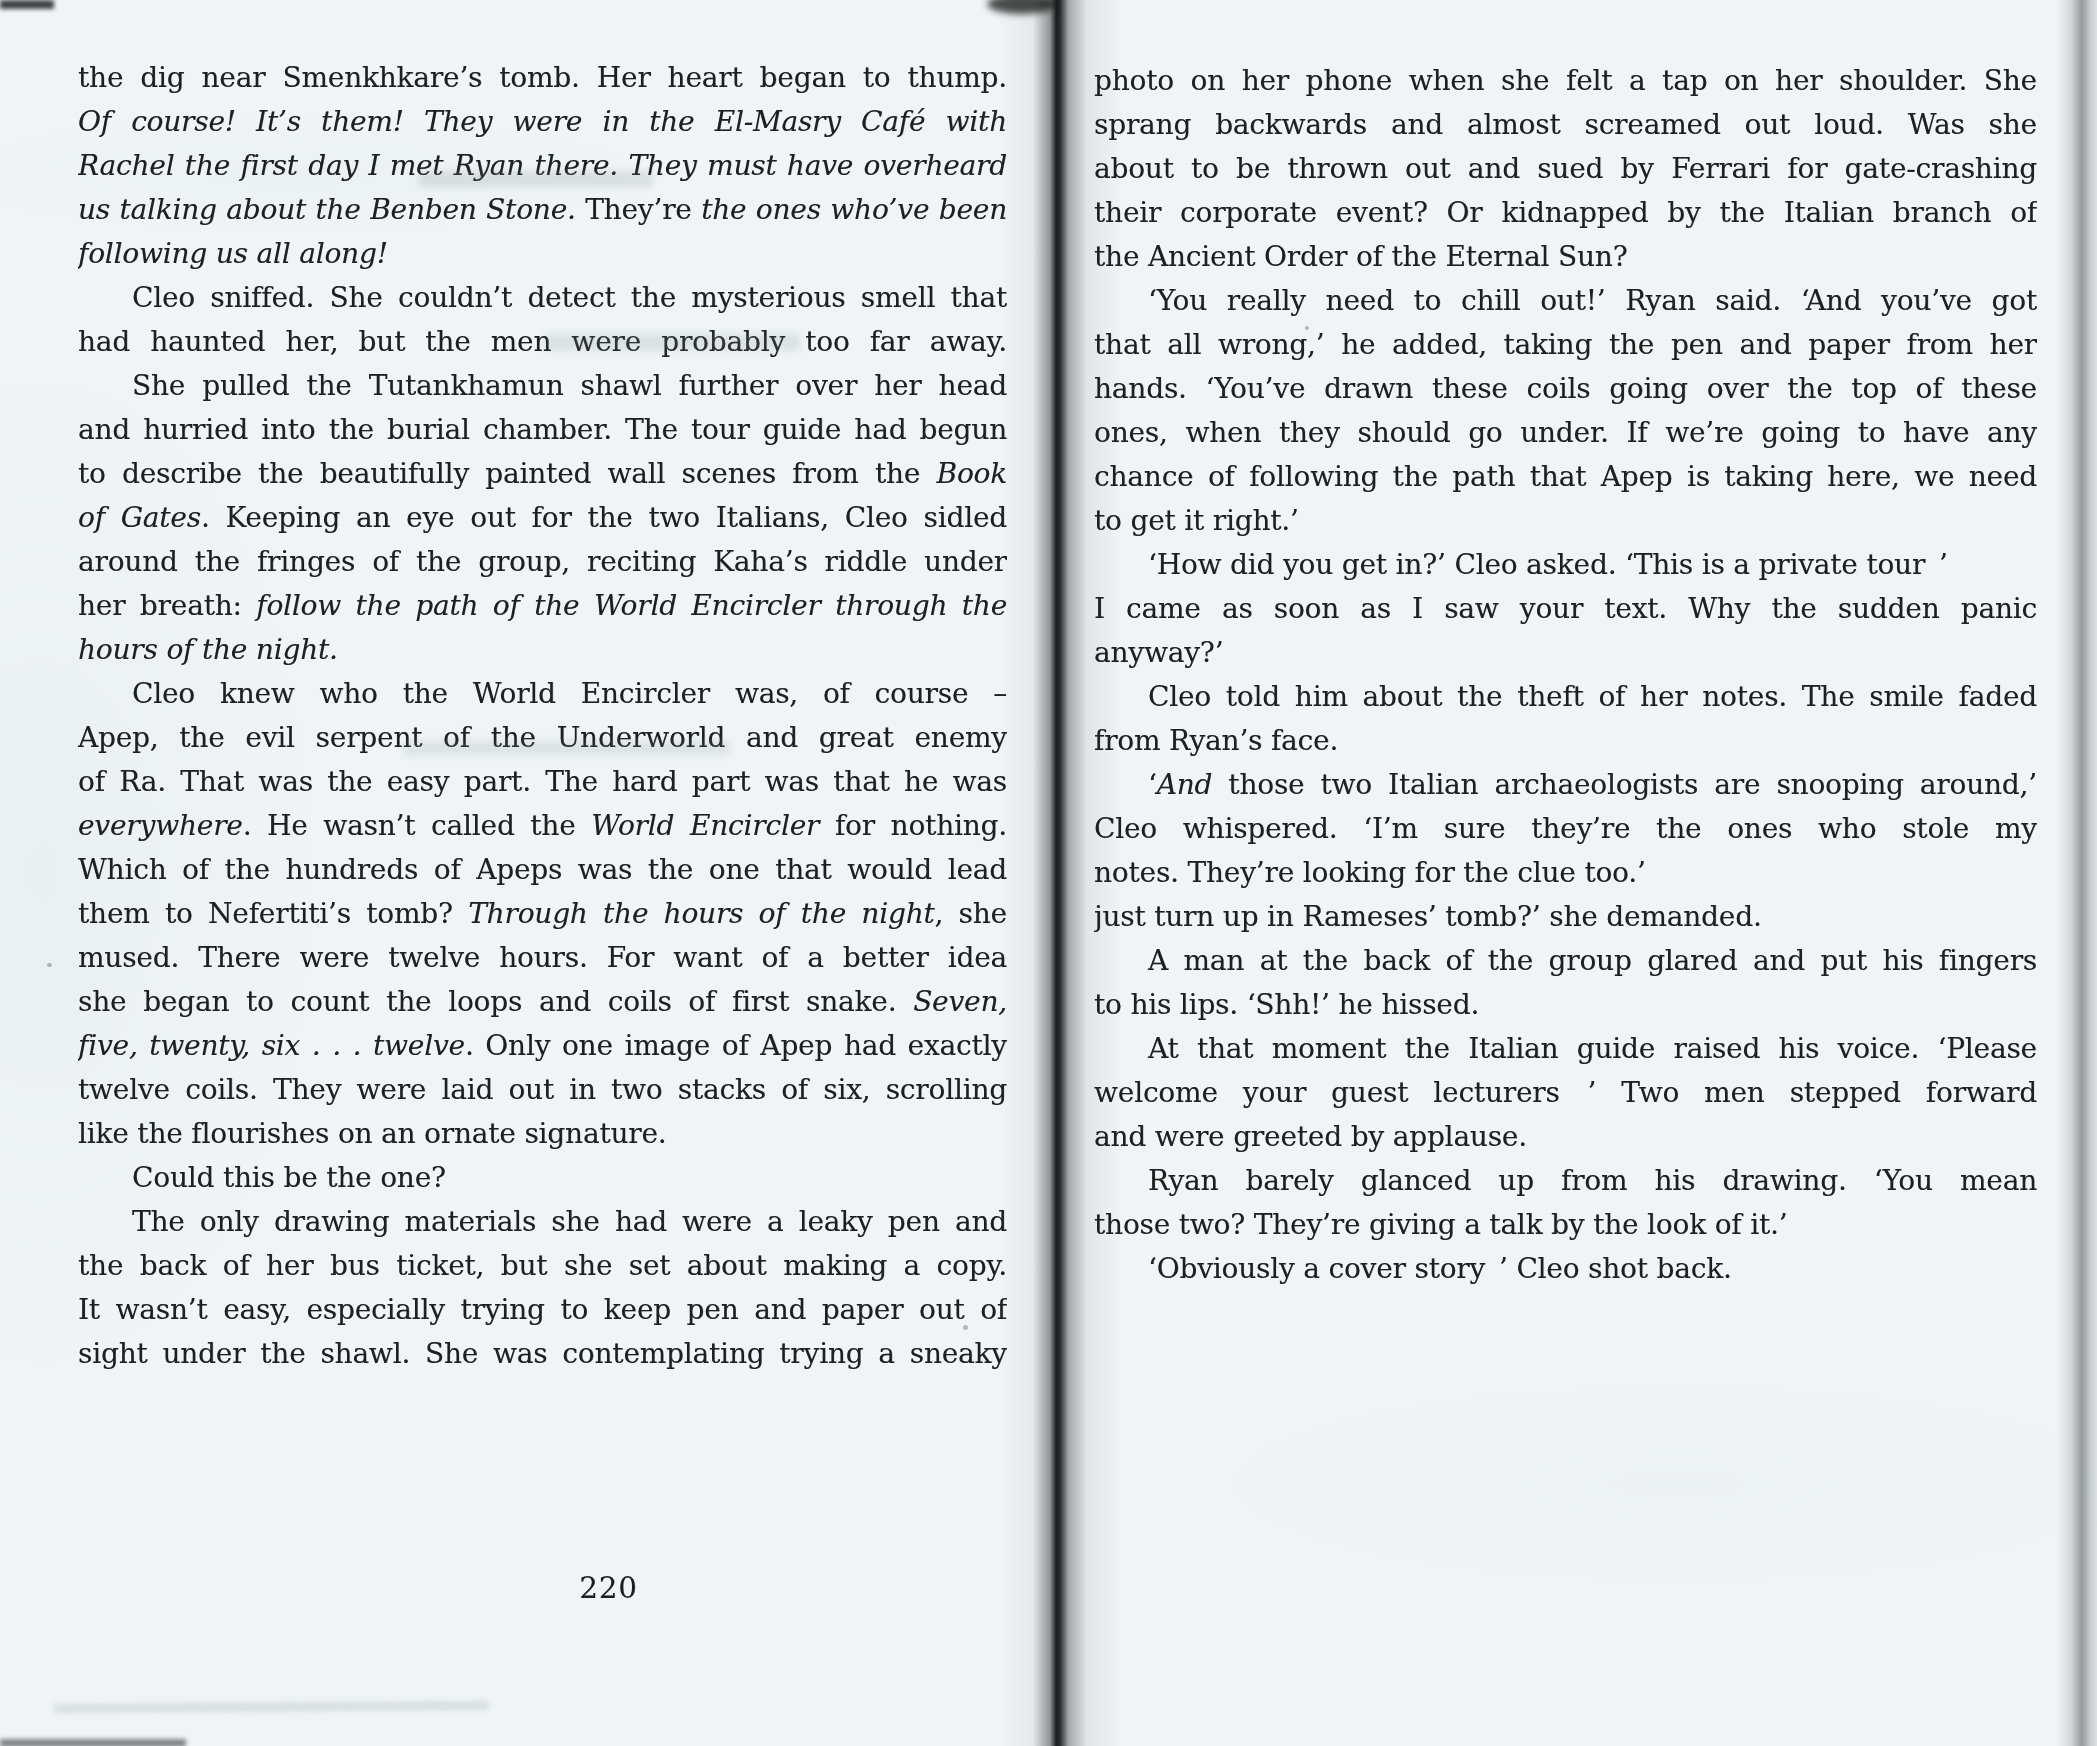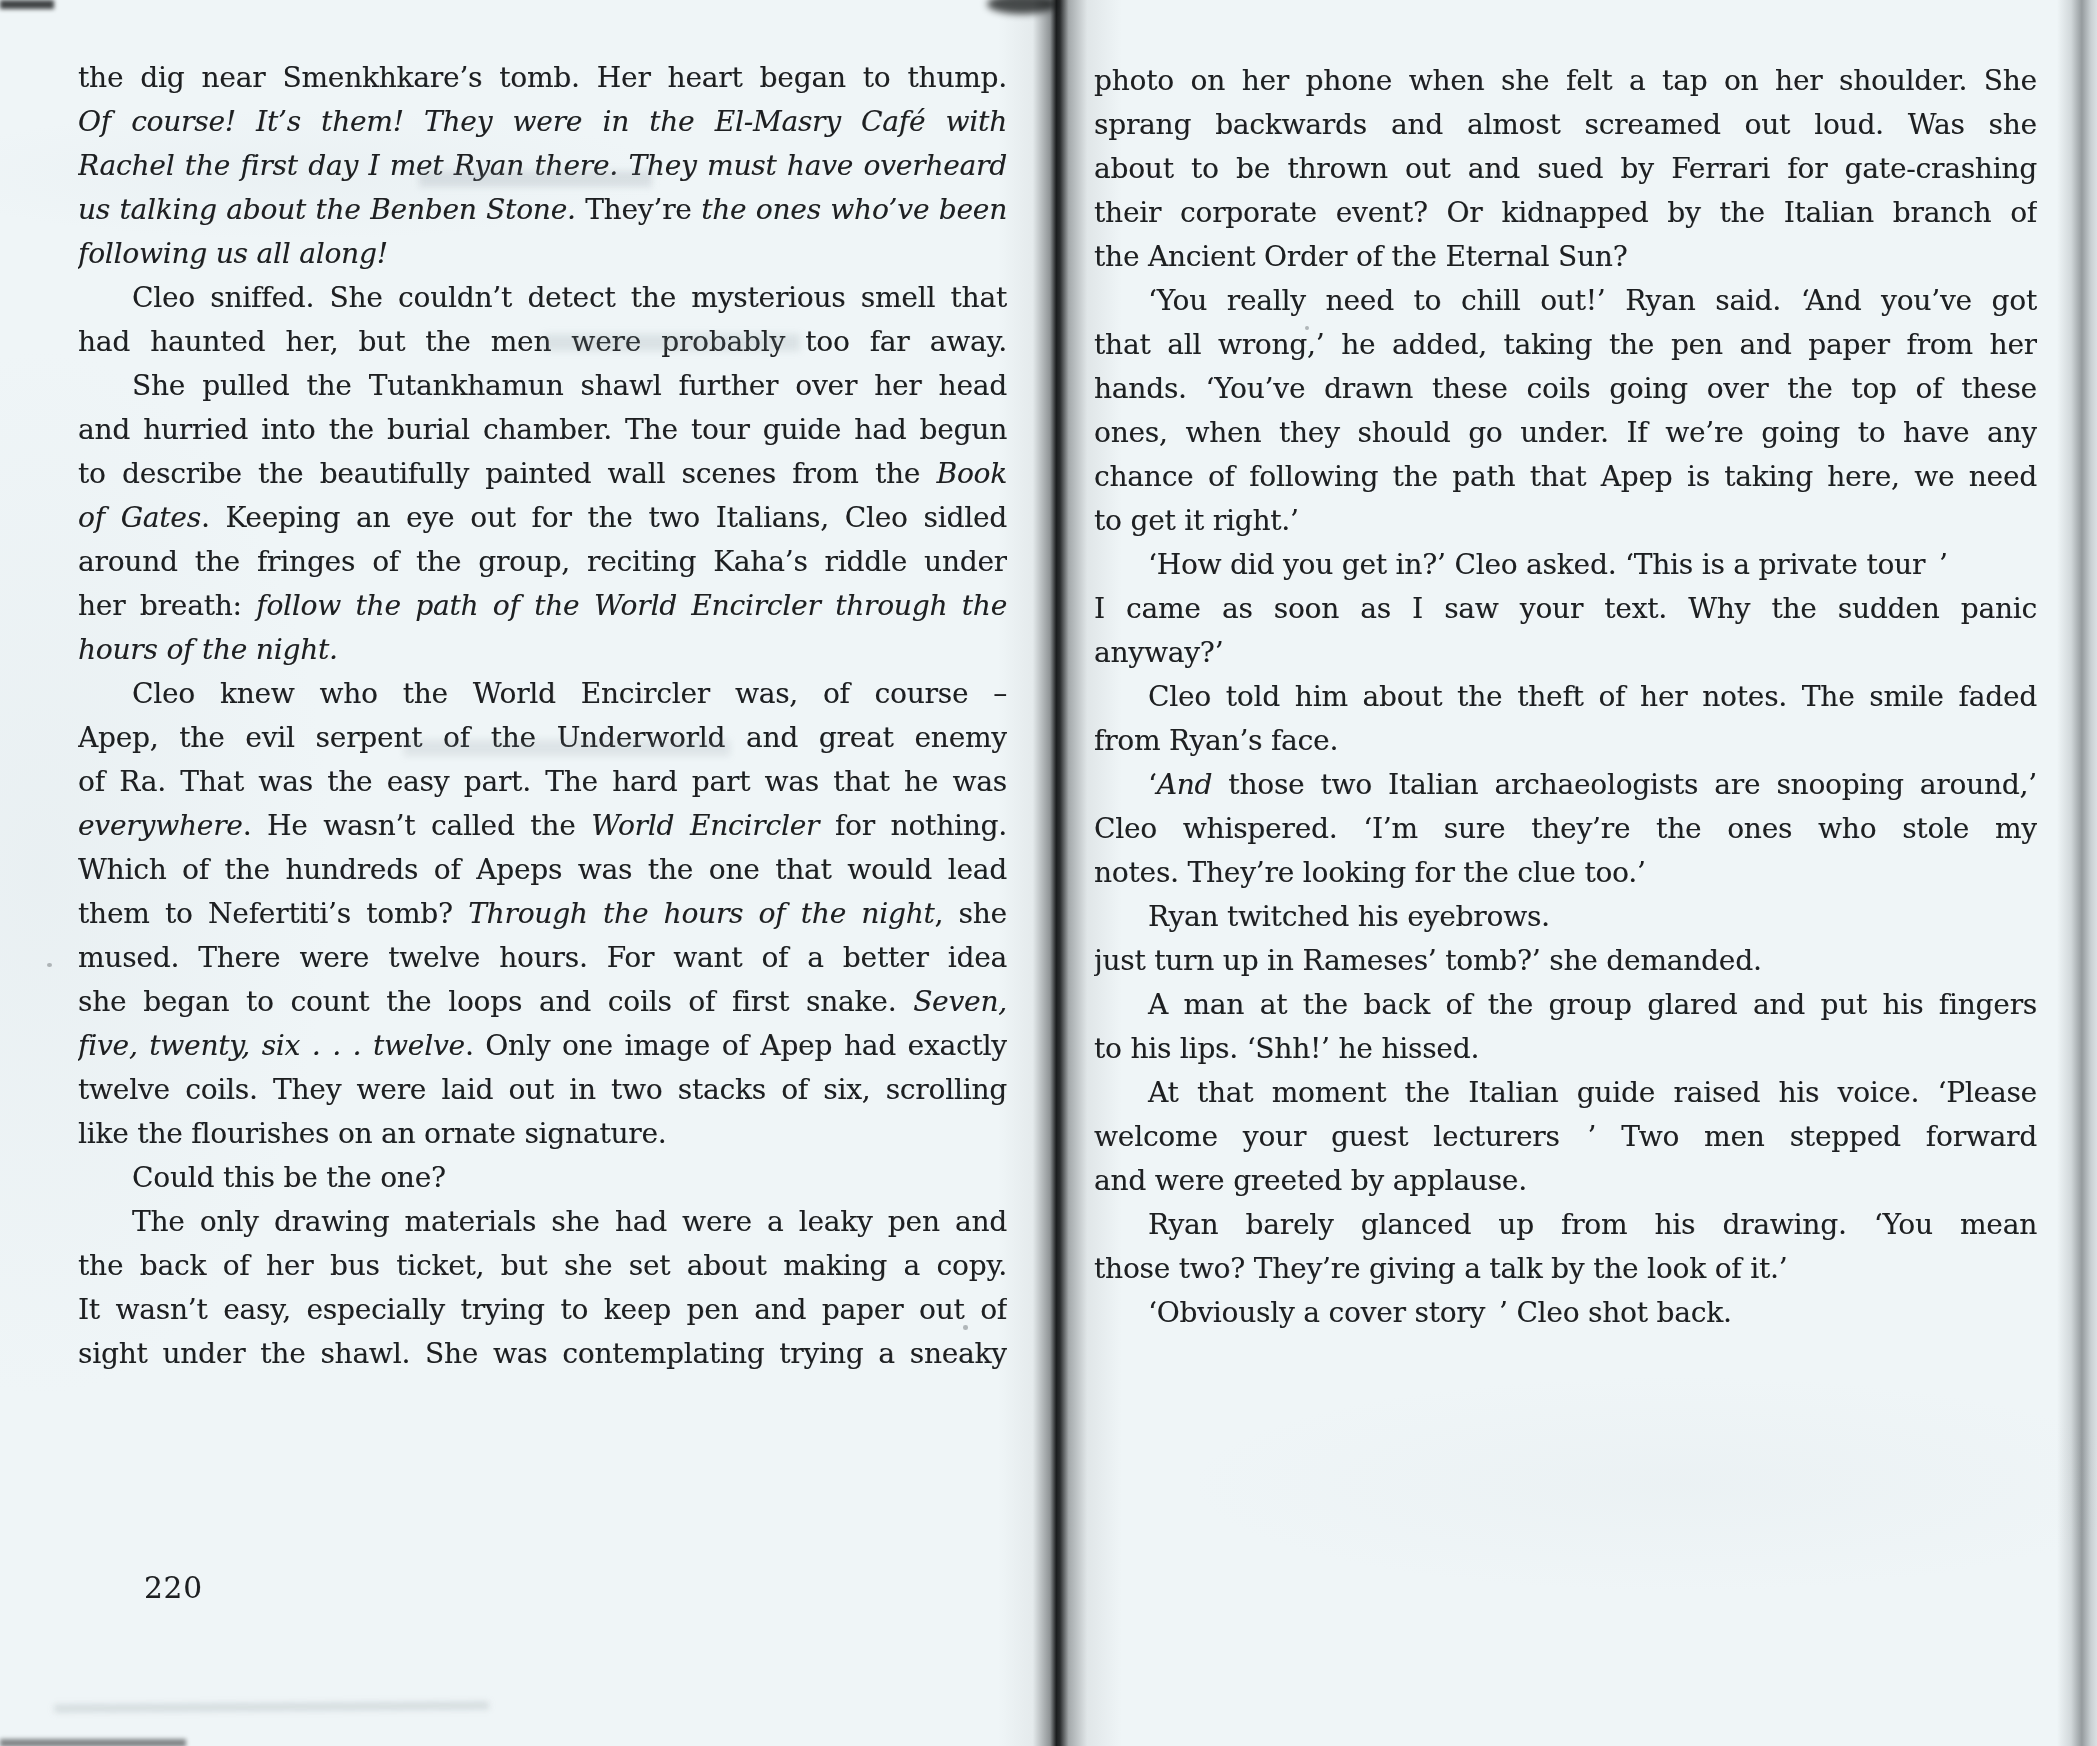--- a/index.html
+++ b/index.html
@@ -27,20 +27,21 @@
     height:44px;line-height:44px;
     text-align:justify;text-align-last:justify;
     overflow:hidden;white-space:normal;
   }
   .line.last{text-align-last:left;}
   .line.indent{text-indent:54px;}
   .it{font-style:italic;}
   .pagenum{
     position:absolute;top:1571px;
     font-size:29.5px;letter-spacing:0.8px;
+    text-align:center;
     text-shadow:0.3px 0.3px 0.6px rgba(20,22,24,0.35);
   }
   .pagenum-left{left:78px;width:929px;transform:translateX(66px);}
   .pagenum-right{left:1094px;width:943px;}
   .gutter{
     position:absolute;left:998px;top:0;width:124px;height:1746px;
     background:linear-gradient(90deg,
       rgba(28,32,34,0) 0%,
       rgba(28,32,34,0.05) 28%,
       rgba(24,27,29,0.45) 42%,
@@ -120,21 +121,20 @@
       <div class="line"><span>chance of following the path that Apep is taking here, we need</span></div>
       <div class="line last"><span>to get it right.’</span></div>
       <div class="line indent last"><span>‘How did you get in?’ Cleo asked. ‘This is a private tour ’</span></div>
       <div class="line"><span>I came as soon as I saw your text. Why the sudden panic</span></div>
       <div class="line last"><span>anyway?’</span></div>
       <div class="line indent"><span>Cleo told him about the theft of her notes. The smile faded</span></div>
       <div class="line last"><span>from Ryan’s face.</span></div>
       <div class="line indent"><span>‘</span><span class="it">And</span><span> those two Italian archaeologists are snooping around,’</span></div>
       <div class="line"><span>Cleo whispered. ‘I’m sure they’re the ones who stole my</span></div>
       <div class="line last"><span>notes. They’re looking for the clue too.’</span></div>
-      <div class="line indent last"><span>Ryan twitched his eyebrows.</span></div>
       <div class="line last"><span>just turn up in Rameses’ tomb?’ she demanded.</span></div>
       <div class="line indent"><span>A man at the back of the group glared and put his fingers</span></div>
       <div class="line last"><span>to his lips. ‘Shh!’ he hissed.</span></div>
       <div class="line indent"><span>At that moment the Italian guide raised his voice. ‘Please</span></div>
       <div class="line"><span>welcome your guest lecturers ’ Two men stepped forward</span></div>
       <div class="line last"><span>and were greeted by applause.</span></div>
       <div class="line indent"><span>Ryan barely glanced up from his drawing. ‘You mean</span></div>
       <div class="line last"><span>those two? They’re giving a talk by the look of it.’</span></div>
       <div class="line indent last"><span>‘Obviously a cover story ’ Cleo shot back.</span></div>
     </div>

